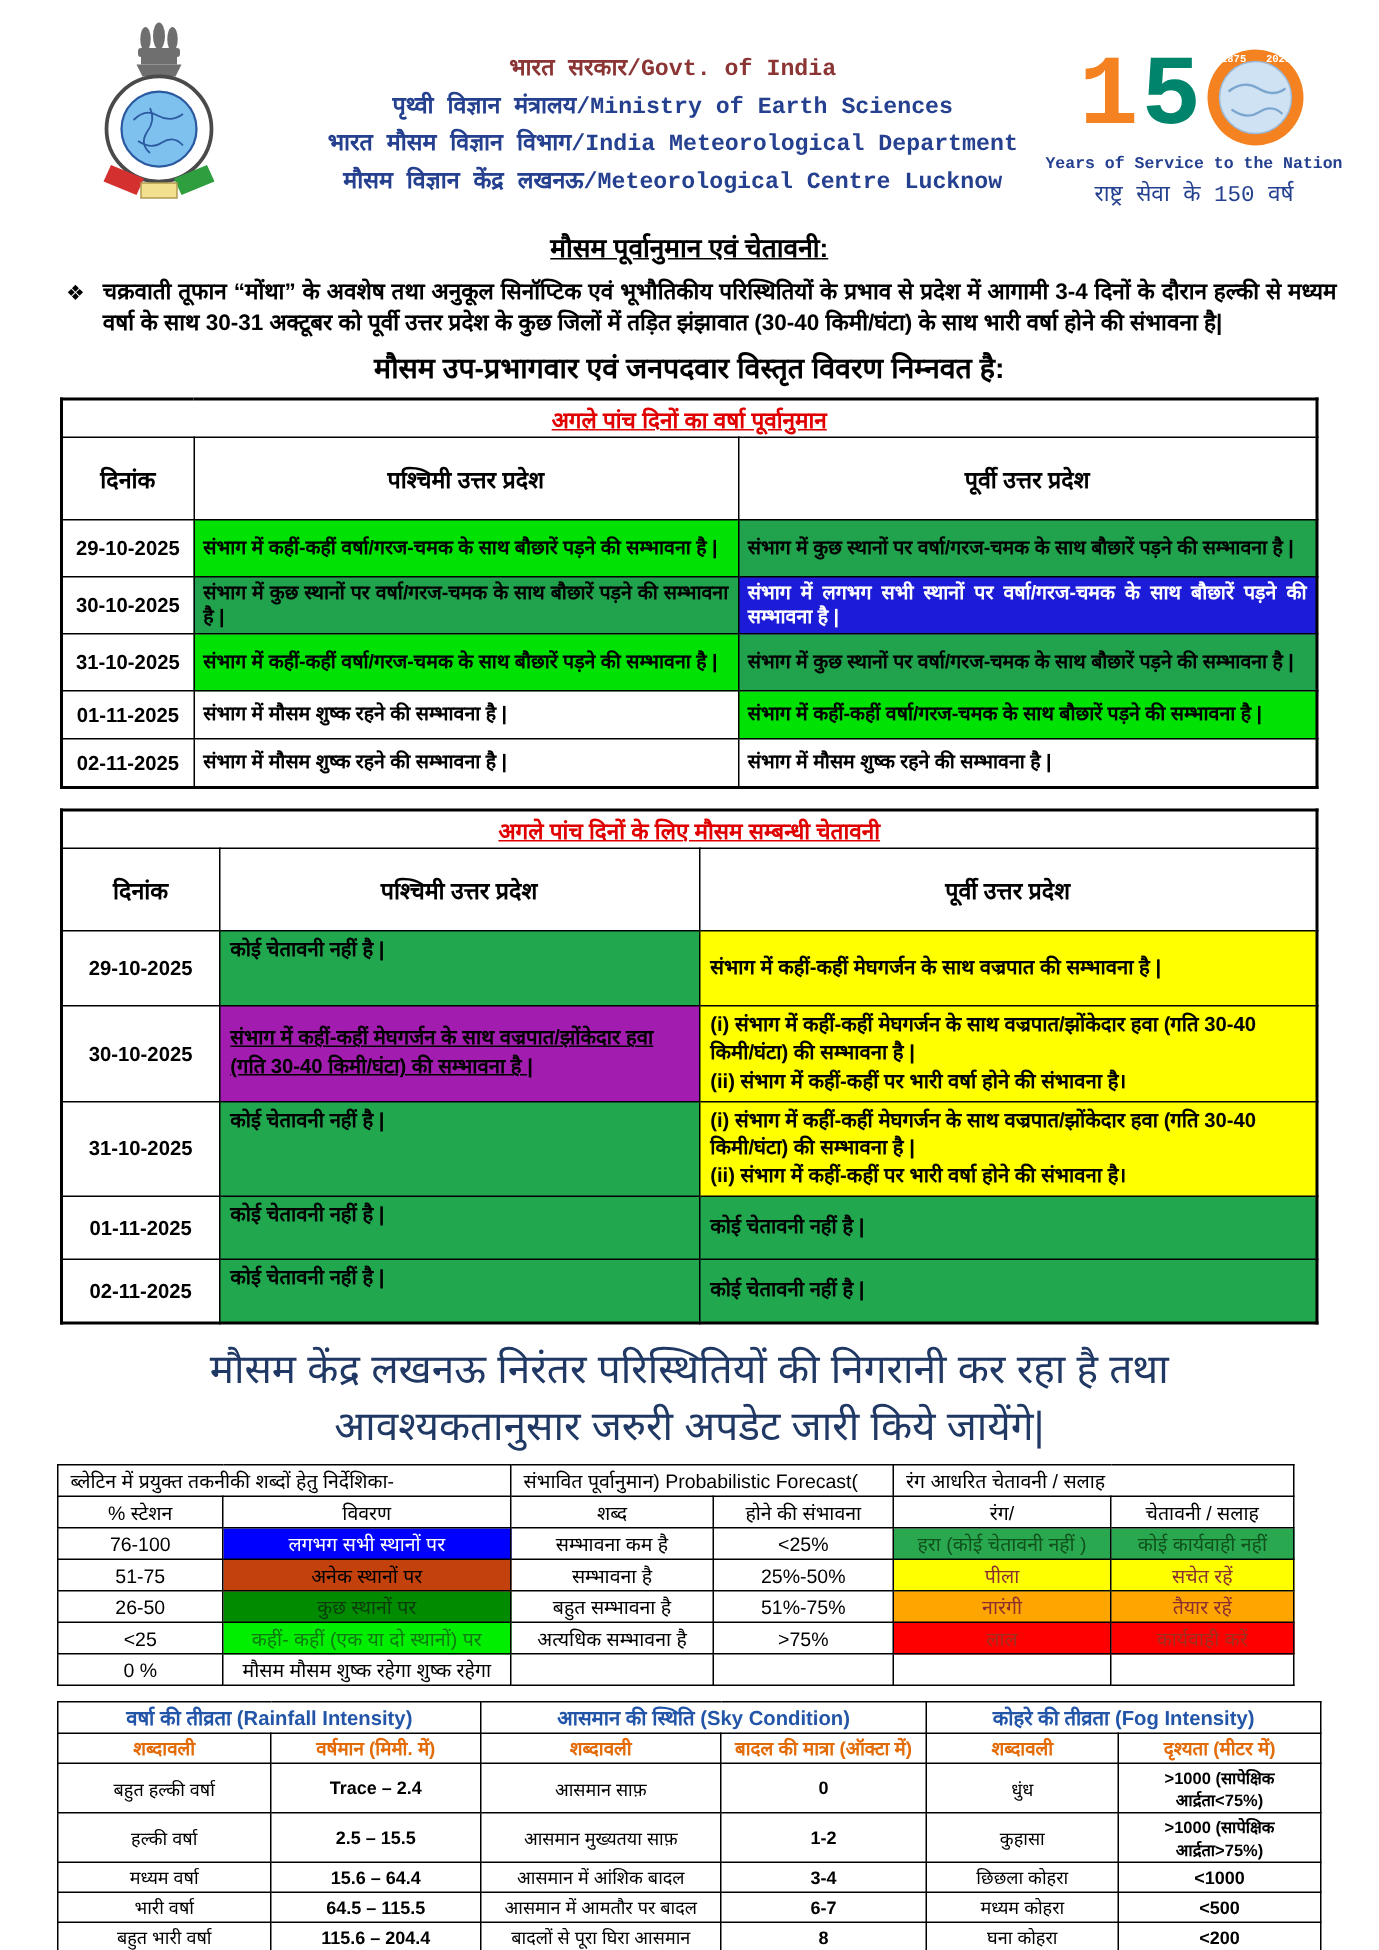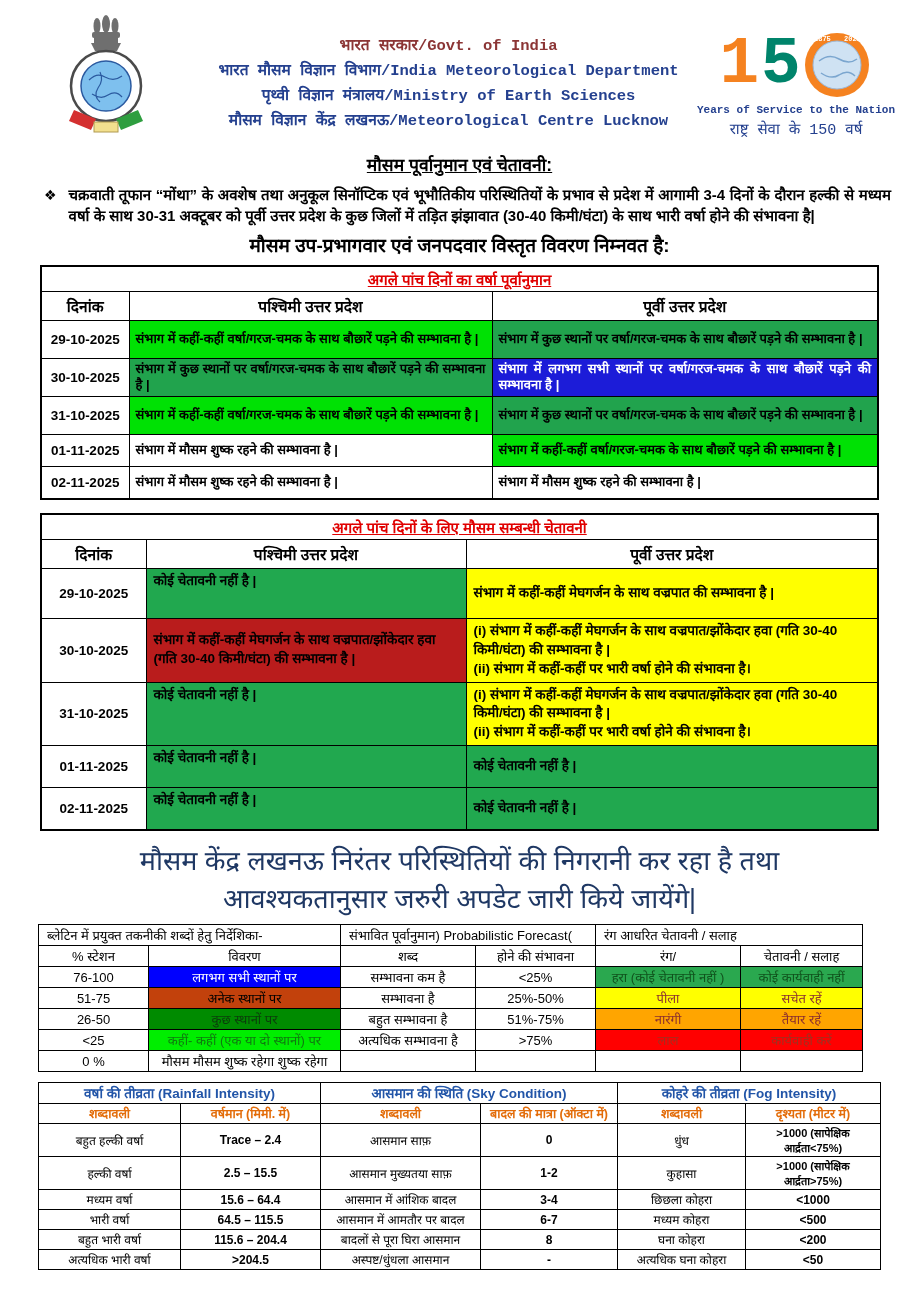--- a/index.html
+++ b/index.html
@@ -26,21 +26,21 @@
   .bullet-mark { font-size:14px; padding-top:3px; }
   .bullet-text { font-weight:bold; font-size:15px; line-height:1.42; text-align:justify; margin:0; }
   .subtitle { text-align:center; font-weight:bold; font-size:19px; margin:5px 0 7px; }
 
   
   table { border-collapse:collapse; table-layout:fixed; }
   .t { width:837px; margin-left:40px; border:2px solid #000; }
   .t td { border:1px solid #000; vertical-align:middle; }
   .title-cell { text-align:center; color:#e00000; font-weight:bold; font-size:15px; padding:2px; }
   .title-cell span { text-decoration:underline; }
-  .head-cell { font-weight:bold; text-align:center; font-size:15.5px; padding:3px; }
+  .head-cell { font-weight:bold; text-align:center; font-size:15.5px; padding:16px; }
   .date-cell { font-weight:bold; text-align:center; font-size:13.5px; white-space:nowrap; }
   .f-cell { font-weight:bold; font-size:13px; padding:2px 6px; text-align:justify; line-height:1.3; }
   .w-cell { font-weight:bold; font-size:13.5px; padding:3px 7px; line-height:1.4; white-space:pre-line; }
   .warn { margin-top:13px; }
 
   .note { color:#cc1111; font-size:12.5px; text-align:center; margin-top:9px; }
   .monitor { color:#1f3864; font-weight:normal; font-size:27px; text-align:center; width:790px; margin:12px auto 6px; line-height:1.4; }
 
   
   .legend { width:824px; margin:6px 0 0 38px; border:1px solid #0369a1; font-size:13px; }
@@ -74,22 +74,22 @@
         <circle cx="50" cy="72" r="35" fill="#ffffff" stroke="#4a4a4a" stroke-width="2.5"></circle>
         <circle cx="50" cy="72" r="25" fill="#7ec0ee" stroke="#2b5aa0" stroke-width="1.5"></circle>
         <path d="M33 66 q8 -8 16 -3 q9 5 17 -1 M36 80 q9 6 16 1 q8 -5 14 2 M44 58 q4 8 -2 16 q-5 8 2 14" stroke="#2b5aa0" stroke-width="1.2" fill="none"></path>
         <path d="M18 96 l22 9 -5 11 -22 -9 z" fill="#d43030"></path>
         <path d="M82 96 l-22 9 5 11 22 -9 z" fill="#2e9e3f"></path>
         <rect x="38" y="108" width="24" height="10" fill="#f3e08e" stroke="#b09a50"></rect>
       </svg>
     </div>
     <div class="head-text">
       <div class="h-line1">भारत  सरकार/Govt. of India</div>
+      <div class="h-line">पृथ्वी  विज्ञान  मंत्रालय/Ministry of Earth Sciences</div>
       <div class="h-line">भारत  मौसम  विज्ञान  विभाग/India Meteorological Department</div>
-      <div class="h-line">पृथ्वी  विज्ञान  मंत्रालय/Ministry of Earth Sciences</div>
       <div class="h-line">मौसम  विज्ञान  केंद्र  लखनऊ/Meteorological Centre Lucknow</div>
     </div>
     <div class="logo150">
       <div class="l150-row">
         <span class="l150-d d1">1</span>
         <span class="l150-d d5">5</span>
         <svg width="72" height="72" viewBox="0 0 72 72">
           <circle cx="36" cy="36" r="32" fill="#f58220"></circle>
           <circle cx="36" cy="36" r="24" fill="#cfe2f3" stroke="#9ab8d8"></circle>
           <path d="M18 32 q10 -8 20 -2 q10 6 18 0 M20 44 q10 7 18 2 q9 -6 16 1" stroke="#7ba6cf" stroke-width="1.5" fill="none"></path>
@@ -167,21 +167,21 @@
       <td class="head-cell">पश्चिमी उत्तर प्रदेश</td>
       <td class="head-cell">पूर्वी उत्तर प्रदेश</td>
     </tr>
     <tr style="height:50px">
       <td class="date-cell">29-10-2025</td>
       <td class="w-cell" style="vertical-align: top; background-color: rgb(33, 168, 79);">कोई चेतावनी नहीं है |</td>
       <td class="w-cell" style="background-color: rgb(255, 255, 0);">संभाग में कहीं-कहीं मेघगर्जन के साथ वज्रपात की सम्भावना है |</td>
     </tr>
     <tr style="height:62px">
       <td class="date-cell">30-10-2025</td>
-      <td class="w-cell" style="background-color: #b91c1c;">संभाग में कहीं-कहीं मेघगर्जन के साथ वज्रपात/झोंकेदार हवा (गति 30-40 किमी/घंटा) की सम्भावना है |</td>
+      <td class="w-cell" style="background-color: #a21caf; text-decoration: underline;">संभाग में कहीं-कहीं मेघगर्जन के साथ वज्रपात/झोंकेदार हवा (गति 30-40 किमी/घंटा) की सम्भावना है |</td>
       <td class="w-cell" style="background-color: rgb(255, 255, 0);">(i) संभाग में कहीं-कहीं मेघगर्जन के साथ वज्रपात/झोंकेदार हवा (गति 30-40 किमी/घंटा) की सम्भावना है |
 (ii) संभाग में कहीं-कहीं पर भारी वर्षा होने की संभावना है।</td>
     </tr>
     <tr style="height:62px">
       <td class="date-cell">31-10-2025</td>
       <td class="w-cell" style="vertical-align: top; background-color: rgb(33, 168, 79);">कोई चेतावनी नहीं है |</td>
       <td class="w-cell" style="background-color: rgb(255, 255, 0);">(i) संभाग में कहीं-कहीं मेघगर्जन के साथ वज्रपात/झोंकेदार हवा (गति 30-40 किमी/घंटा) की सम्भावना है |
 (ii) संभाग में कहीं-कहीं पर भारी वर्षा होने की संभावना है।</td>
     </tr>
     <tr style="height:42px">

